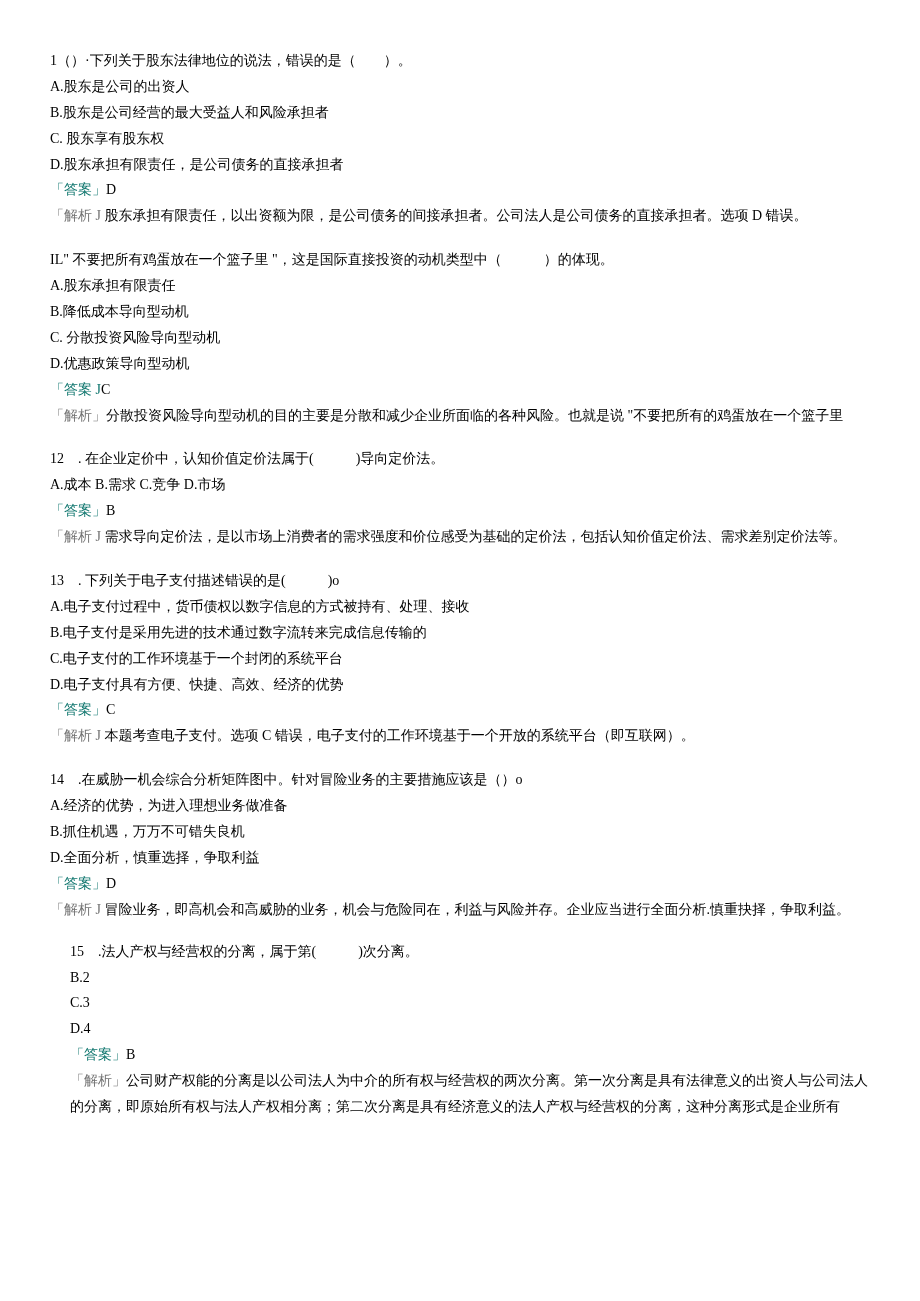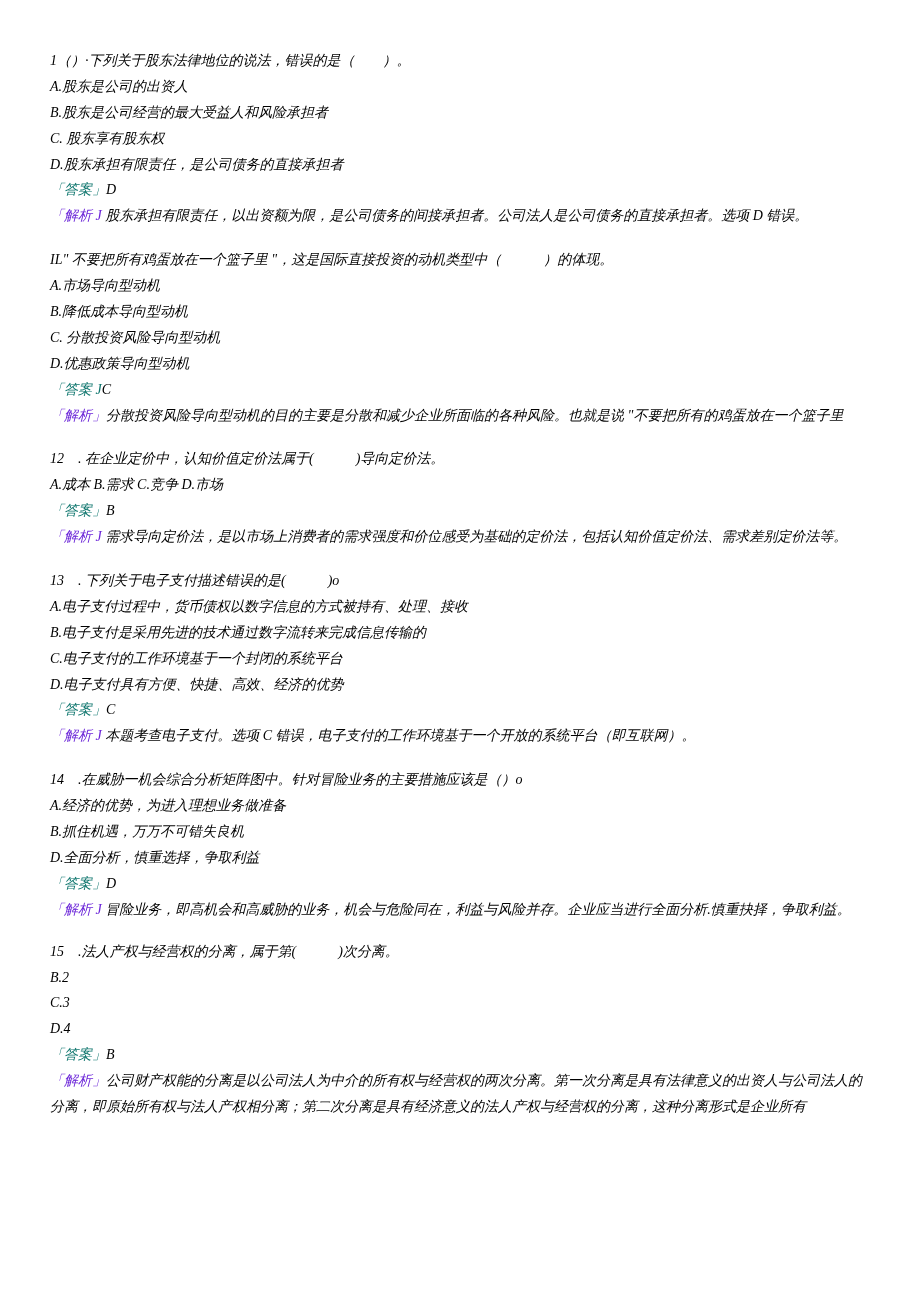--- a/index.html
+++ b/index.html
@@ -9,48 +9,47 @@
     color: #000;
     background: #fff;
     margin: 0;
     padding: 48px 50px;
     width: 920px;
     box-sizing: border-box;
   }
   .line {
     margin: 0;
     padding: 0;
-    font-style: italic;
   }
   .answer-label {
     color: #0f766e;
   }
   .analysis-label {
-    color: #6d28d9;
+    color: #737373;
   }
   .block {
     margin-bottom: 18px;
   }
 </style>
 </head>
 <body>
 
 <div class="block">
   <p class="line">1（）·下列关于股东法律地位的说法，错误的是（　　）。</p>
   <p class="line">A.股东是公司的出资人</p>
   <p class="line">B.股东是公司经营的最大受益人和风险承担者</p>
   <p class="line">C. 股东享有股东权</p>
   <p class="line">D.股东承担有限责任，是公司债务的直接承担者</p>
   <p class="line"><span class="answer-label">「答案」</span><span>D</span></p>
   <p class="line"><span class="analysis-label">「解析 J</span><span> 股东承担有限责任，以出资额为限，是公司债务的间接承担者。公司法人是公司债务的直接承担者。选项 D 错误。</span></p>
 </div>
 
 <div class="block">
   <p class="line">IL" 不要把所有鸡蛋放在一个篮子里 "，这是国际直接投资的动机类型中（　　　）的体现。</p>
-  <p class="line">A.市场导向型动机</p>
+  <p class="line">A.股东承担有限责任</p>
   <p class="line">B.降低成本导向型动机</p>
   <p class="line">C. 分散投资风险导向型动机</p>
   <p class="line">D.优惠政策导向型动机</p>
   <p class="line"><span class="answer-label">「答案 J</span><span>C</span></p>
   <p class="line"><span class="analysis-label">「解析」</span><span>分散投资风险导向型动机的目的主要是分散和减少企业所面临的各种风险。也就是说 "不要把所有的鸡蛋放在一个篮子里 </span></p>
 </div>
 
 <div class="block">
   <p class="line">12　. 在企业定价中，认知价值定价法属于(　　　)导向定价法。</p>
   <p class="line">A.成本 B.需求 C.竞争 D.市场</p>
@@ -70,20 +69,20 @@
 
 <div class="block" style="margin-bottom:16px;">
   <p class="line">14　.在威胁一机会综合分析矩阵图中。针对冒险业务的主要措施应该是（）o</p>
   <p class="line">A.经济的优势，为进入理想业务做准备</p>
   <p class="line">B.抓住机遇，万万不可错失良机</p>
   <p class="line">D.全面分析，慎重选择，争取利益</p>
   <p class="line"><span class="answer-label">「答案」</span><span>D</span></p>
   <p class="line"><span class="analysis-label">「解析 J</span><span> 冒险业务，即高机会和高威胁的业务，机会与危险同在，利益与风险并存。企业应当进行全面分析.慎重抉择，争取利益。</span></p>
 </div>
 
-<div class="block" style="margin-bottom:0;">
+<div class="block" style="margin-bottom:0;margin-left:20px;">
   <p class="line">15　.法人产权与经营权的分离，属于第(　　　)次分离。</p>
   <p class="line">B.2</p>
   <p class="line">C.3</p>
   <p class="line">D.4</p>
   <p class="line"><span class="answer-label">「答案」</span><span>B</span></p>
   <p class="line"><span class="analysis-label">「解析」</span><span>公司财产权能的分离是以公司法人为中介的所有权与经营权的两次分离。第一次分离是具有法律意义的出资人与公司法人的分离，即原始所有权与法人产权相分离；第二次分离是具有经济意义的法人产权与经营权的分离，这种分离形式是企业所有</span></p>
 </div>
 
 </body></html>

